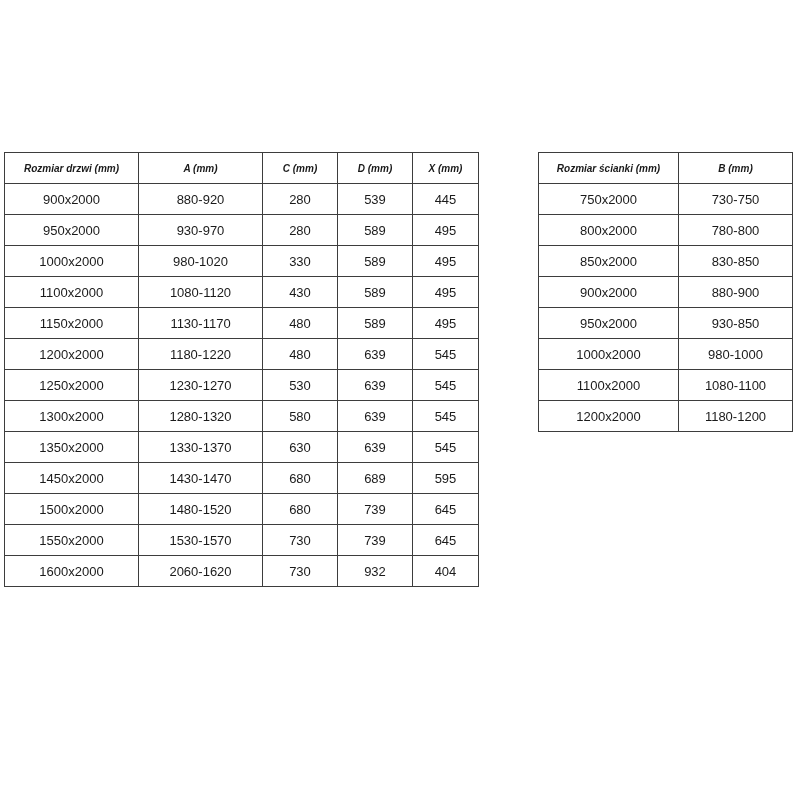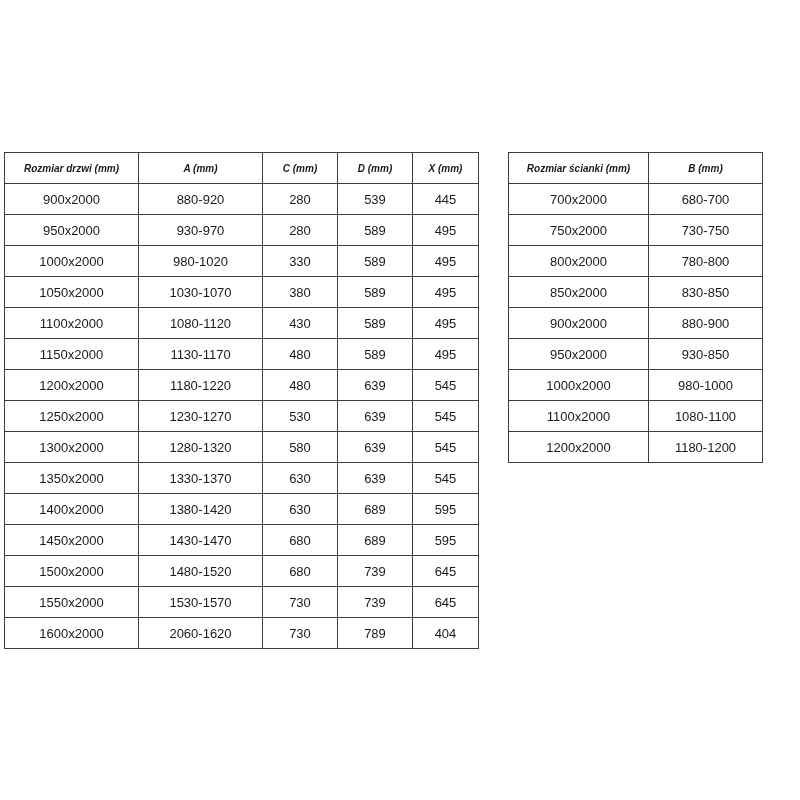--- a/index.html
+++ b/index.html
@@ -33,21 +33,21 @@
     font-size: 13px;
     white-space: nowrap;
     overflow: hidden;
   }
   table.spec th {
     font-weight: bold;
     font-size: 10px;
     font-style: italic;
   }
   #doors-table { left: 4px;  top: 152px; width: 474px; }
-  #walls-table { left: 508px; top: 152px; width: 254px; }
+  #walls-table { left: 538px; top: 152px; width: 254px; }
 </style>
 </head>
 <body>
 
 <div class="canvas">
   <table class="spec" id="doors-table">
       <colgroup>
         <col style="width: 134px;">
         <col style="width: 124px;">
         <col style="width: 75px;">
@@ -79,27 +79,20 @@
           <td>495</td>
         </tr>
         <tr>
           <td>1000x2000</td>
           <td>980-1020</td>
           <td>330</td>
           <td>589</td>
           <td>495</td>
         </tr>
         <tr>
-          <td>1050x2000</td>
-          <td>1030-1070</td>
-          <td>380</td>
-          <td>589</td>
-          <td>495</td>
-        </tr>
-        <tr>
           <td>1100x2000</td>
           <td>1080-1120</td>
           <td>430</td>
           <td>589</td>
           <td>495</td>
         </tr>
         <tr>
           <td>1150x2000</td>
           <td>1130-1170</td>
           <td>480</td>
@@ -126,27 +119,20 @@
           <td>580</td>
           <td>639</td>
           <td>545</td>
         </tr>
         <tr>
           <td>1350x2000</td>
           <td>1330-1370</td>
           <td>630</td>
           <td>639</td>
           <td>545</td>
-        </tr>
-        <tr>
-          <td>1400x2000</td>
-          <td>1380-1420</td>
-          <td>630</td>
-          <td>689</td>
-          <td>595</td>
         </tr>
         <tr>
           <td>1450x2000</td>
           <td>1430-1470</td>
           <td>680</td>
           <td>689</td>
           <td>595</td>
         </tr>
         <tr>
           <td>1500x2000</td>
@@ -159,42 +145,38 @@
           <td>1550x2000</td>
           <td>1530-1570</td>
           <td>730</td>
           <td>739</td>
           <td>645</td>
         </tr>
         <tr>
           <td>1600x2000</td>
           <td>2060-1620</td>
           <td>730</td>
-          <td>789</td>
+          <td>932</td>
           <td>404</td>
         </tr>
       </tbody>
     </table>
   <table class="spec" id="walls-table">
       <colgroup>
         <col style="width: 140px;">
         <col style="width: 114px;">
       </colgroup>
       <thead>
         <tr>
           <th>Rozmiar ścianki (mm)</th>
           <th>B (mm)</th>
         </tr>
       </thead>
       <tbody>
         <tr>
-          <td>700x2000</td>
-          <td>680-700</td>
-        </tr>
-        <tr>
           <td>750x2000</td>
           <td>730-750</td>
         </tr>
         <tr>
           <td>800x2000</td>
           <td>780-800</td>
         </tr>
         <tr>
           <td>850x2000</td>
           <td>830-850</td>

